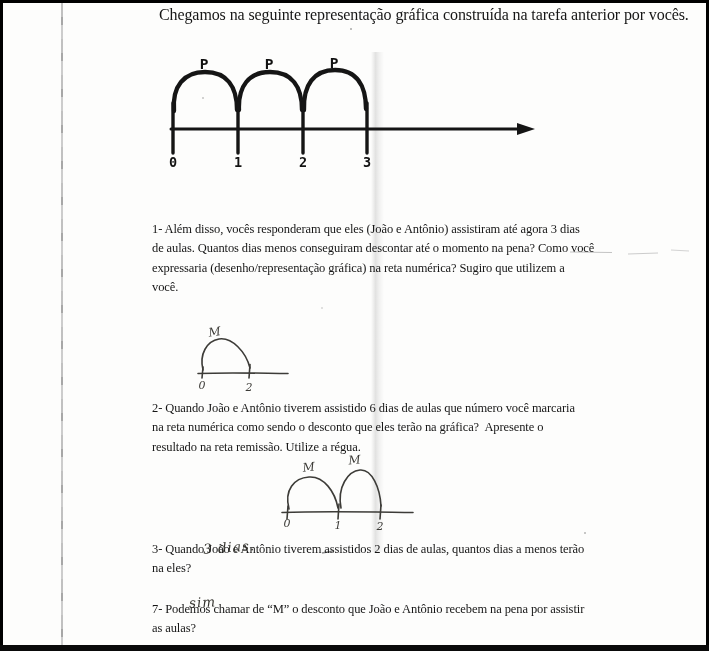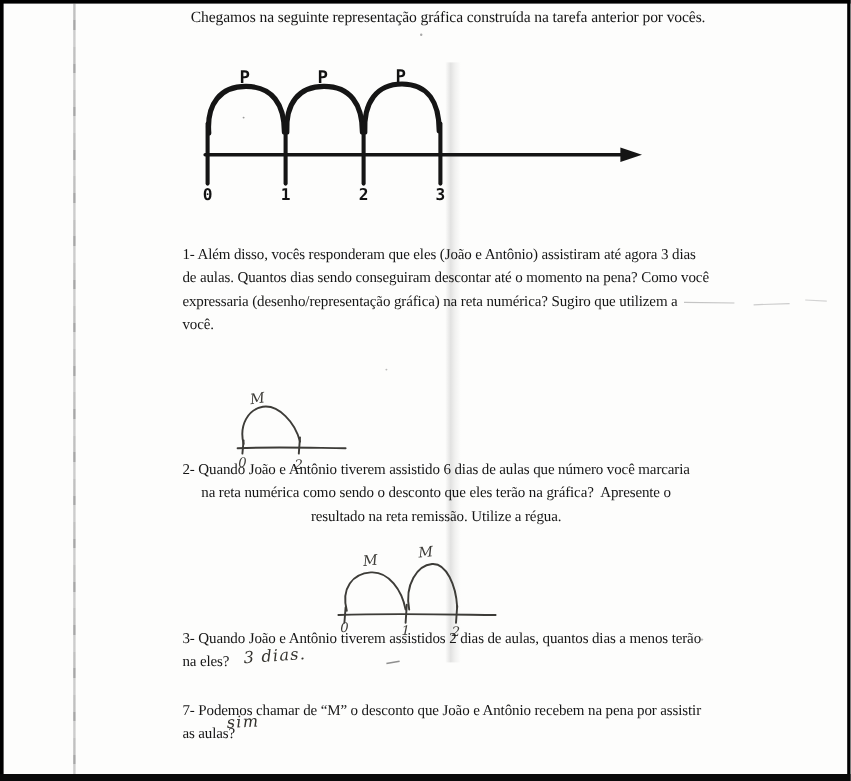--- a/index.html
+++ b/index.html
@@ -20,25 +20,25 @@
       #b6b6b6 0 14px, #989898 14px 22px, #c4c4c4 22px 36px);
     opacity:.85;
   }
   
   .fold {
     position:absolute; left:371px; top:52px; width:13px; height:500px;
     background:linear-gradient(to right,
       rgba(130,130,130,0) 0%, rgba(130,130,130,.22) 35%,
       rgba(150,150,150,.12) 62%, rgba(130,130,130,0) 100%);
   }
-  .header { position:absolute; left:159px; top:6px; font-size:13px; letter-spacing:-0.1px; white-space:pre; }
-  .q { position:absolute; font-size:12.5px; line-height:19.3px; letter-spacing:-0.1px; }
+  .header { position:absolute; left:159px; top:6px; font-size:16px; letter-spacing:-0.1px; white-space:pre; }
+  .q { position:absolute; font-size:12.5px; line-height:19.3px; letter-spacing:-0.1px;margin-top:17px; }
   .q .line { white-space:pre; }
   .q1 { left:152px; top:203px; }
-  .q2 { left:152px; top:382px;text-align:center; }
+  .q2 { left:152px; top:382px; }
   .q3 { left:152px; top:523px; }
   .q4 { left:152px; top:583px; }
   .hand {
     position:absolute; font-family:"DejaVu Serif", serif; font-style:italic;
     font-size:13.5px; color:#35342f; letter-spacing:1px; white-space:pre;
   }
   .ans3 { left:203px; top:539px; transform:rotate(-4deg); }
   .ans4 { left:189px; top:594px; transform:rotate(-3deg); }
   .overlay { position:absolute; left:0; top:0; }
   .fig-num  { font-family:"DejaVu Sans Mono", monospace; font-weight:bold; font-size:13.5px; fill:#131313; }
@@ -107,21 +107,21 @@
       <line x1="322" y1="553" x2="333" y2="551" stroke="#8f8f8f" stroke-width="1.3"></line>
       <circle cx="351" cy="29" r="1" fill="#a8a8a8"></circle>
       <circle cx="585" cy="533" r="1" fill="#b5b5b5"></circle>
       <circle cx="203" cy="98" r="0.8" fill="#9b9b9b"></circle>
       <circle cx="322" cy="308" r="0.8" fill="#bbbbbb"></circle>
     </g>
   </svg>
 
   <div class="q q1">
     <div class="line">1- Além disso, vocês responderam que eles (João e Antônio) assistiram até agora 3 dias</div>
-    <div class="line">de aulas. Quantos dias sendo conseguiram descontar até o momento na pena? Como você</div>
+    <div class="line">de aulas. Quantos dias menos conseguiram descontar até o momento na pena? Como você</div>
     <div class="line">expressaria (desenho/representação gráfica) na reta numérica? Sugiro que utilizem a</div>
     <div class="line">você.</div>
   </div>
 
   <div class="q q2">
     <div class="line">2- Quando João e Antônio tiverem assistido 6 dias de aulas que número você marcaria</div>
     <div class="line">na reta numérica como sendo o desconto que eles terão na gráfica?  Apresente o</div>
     <div class="line">resultado na reta remissão. Utilize a régua.</div>
   </div>
 

